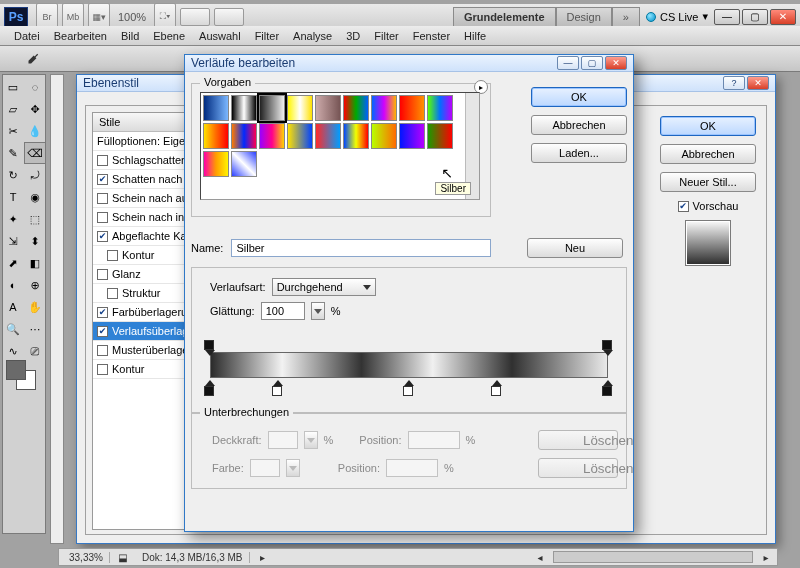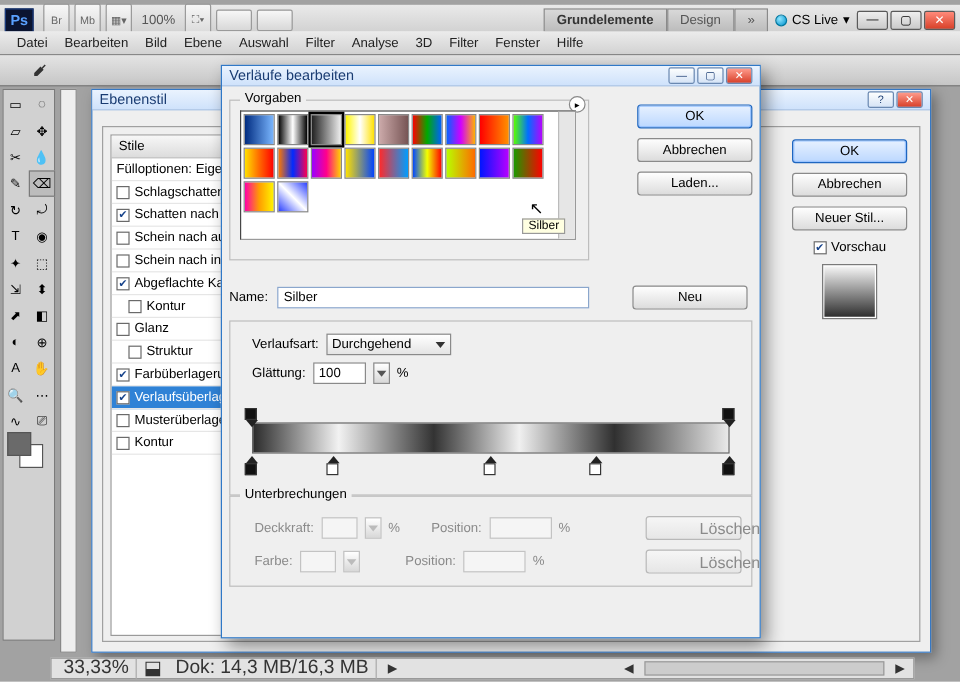--- a/index.html
+++ b/index.html
@@ -156,23 +156,23 @@
   .stop-black .body{ background:#111;}
 
   .ge-breaks { position:absolute; left:0; top:330px; right:0; }
   .ge-breaks .row2 { display:flex; align-items:center; gap:6px; margin:8px 0 0 12px;
     font-size:11px; color:#8a8a8a; }
   .ge-breaks .field { width:52px; height:18px; border:1px solid #c3c3c3; background:#f5f5f5;}
   .ge-breaks .mini { width:30px; height:18px; border:1px solid #c3c3c3; background:#f5f5f5;}
   .ge-breaks .btn-dis { width:80px; height:20px; border:1px solid #b8b8b8;
     background:linear-gradient(#f6f6f6,#e6e6e6); color:#8a8a8a; border-radius:3px;padding-left:44px; }
 
-  .statusbar { position:absolute; left:42px; bottom:2px; height:18px; width:720px;
+  .statusbar { position:absolute; left:58px; bottom:2px; height:18px; width:720px;
     background:#e2e2e2; border:1px solid #999; display:flex; align-items:center;
-    font-size:16px; color:#333; gap:6px; padding:0 4px;}
+    font-size:10px; color:#333; gap:6px; padding:0 4px;}
   .statusbar .cell { border-right:1px solid #aaa; padding:0 6px;}
   .statusbar .fill { flex:1;}
   .statusbar .sb-btn{ width:14px; display:flex; justify-content:center;}
 </style>
 </head>
 <body>
 
 <div class="app-titlebar">
   <div class="ps-logo">Ps</div>
   <div class="tb-group">

